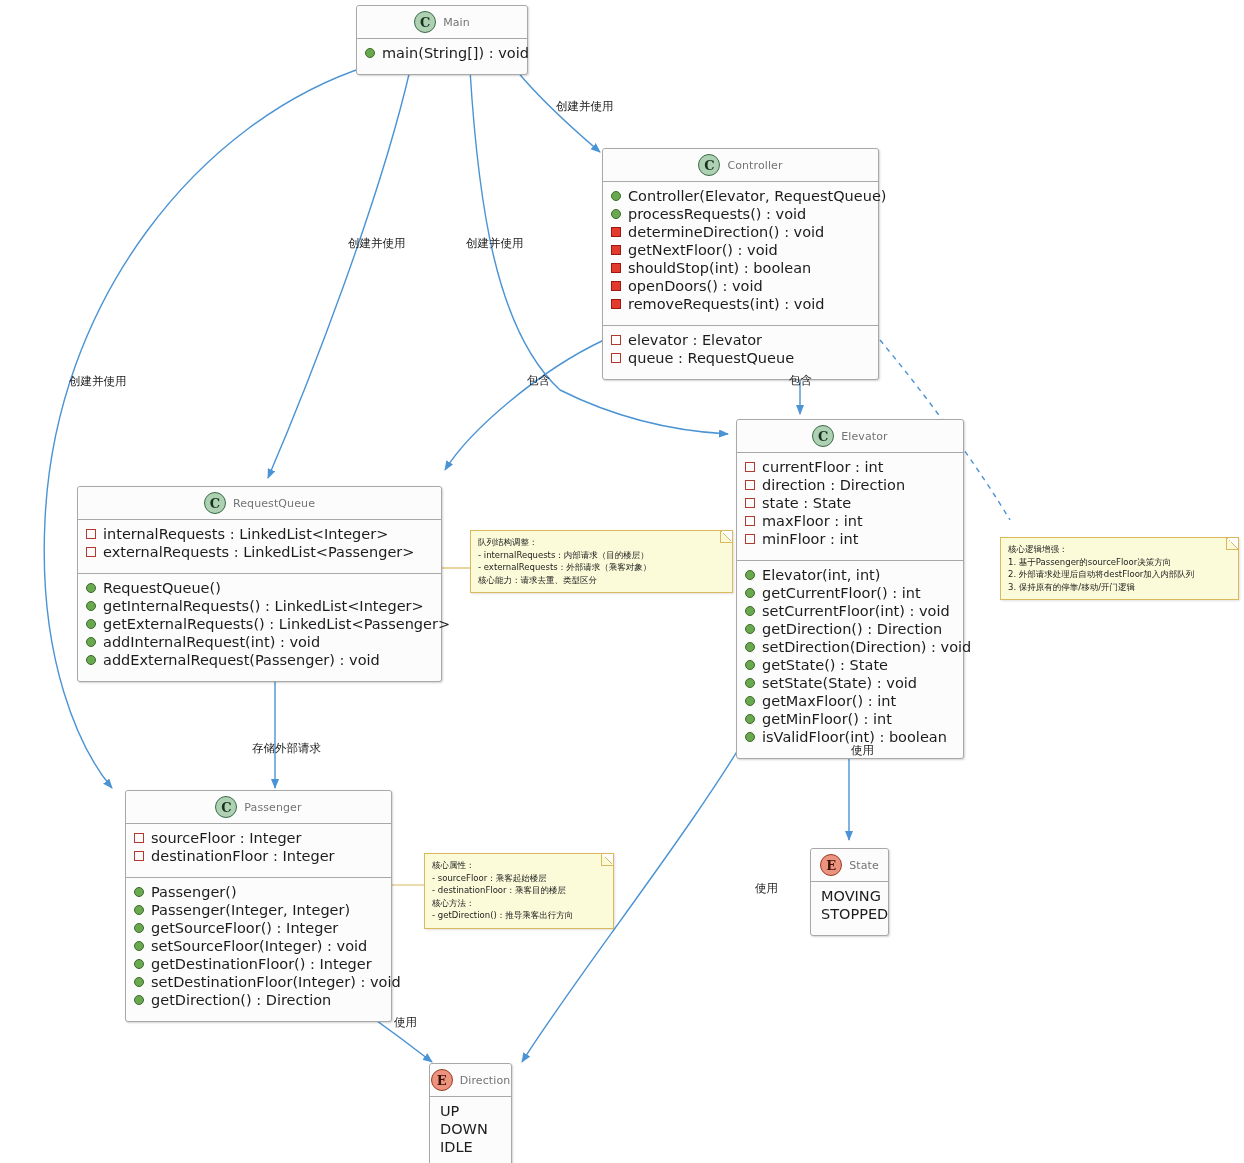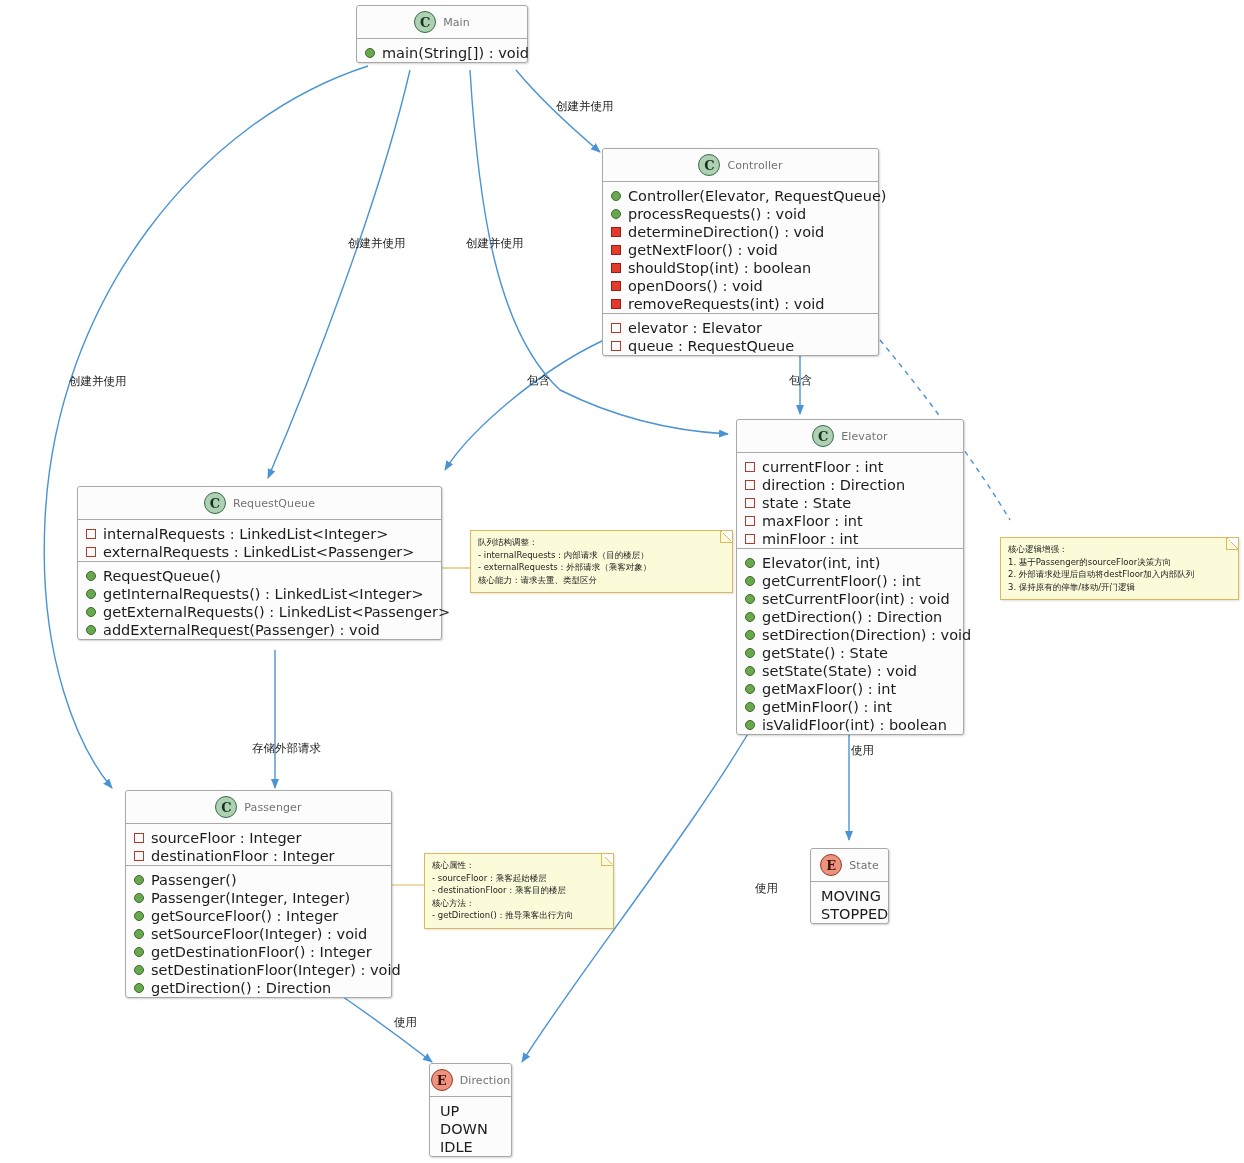--- a/index.html
+++ b/index.html
@@ -26,21 +26,21 @@
   .uml-title .name{font-size:11px;color:#737373;letter-spacing:.1px;}
   .stereo{
     width:20px;height:20px;border-radius:50%;
     display:inline-flex;align-items:center;justify-content:center;
     font-size:13px;font-weight:bold;line-height:1;
     font-family:"DejaVu Serif","Liberation Serif",serif;
   }
   .stereo.cls{background:#ADD1B2;border:1.5px solid #3A6B47;color:#18311F;}
   .stereo.enm{background:#EB937F;border:1.5px solid #9B3A22;color:#3D1005;}
 
-  .uml-section{padding:5px 8px 0 8px;border-bottom:1px solid #A8A8A8;}
+  .uml-section{padding:5px 8px 12px 8px;border-bottom:1px solid #A8A8A8;}
   .uml-section:last-child{border-bottom:none;}
   .uml-row{
     display:flex;align-items:center;gap:7px;
     font-size:14.5px;color:#1c1c1c;line-height:18px;white-space:nowrap;
   }
   .marker{width:8px;height:8px;flex:0 0 8px;display:inline-block;}
   .marker.pub{border-radius:50%;background:#6AA84F;border:1px solid #3A6B2A;}
   .marker.priv{background:#E33A2E;border:1px solid #9B1B12;}
   .marker.privfield{background:transparent;border:1.4px solid #B03A2E;}
   .enum-row{font-size:14.5px;color:#1c1c1c;line-height:18px;padding-left:2px;}
@@ -266,20 +266,24 @@
       <div class="uml-row">
           <span class="marker pub"></span>
           <span>getInternalRequests() : LinkedList&lt;Integer&gt;</span>
         </div>
       <div class="uml-row">
           <span class="marker pub"></span>
           <span>getExternalRequests() : LinkedList&lt;Passenger&gt;</span>
         </div>
       <div class="uml-row">
           <span class="marker pub"></span>
+          <span>addInternalRequest(int) : void</span>
+        </div>
+      <div class="uml-row">
+          <span class="marker pub"></span>
           <span>addExternalRequest(Passenger) : void</span>
         </div>
     </div>
   </div>
 
   <div class="uml-class" style="left:125px;top:790px;width:267px;">
     <div class="uml-title">
       <span class="stereo cls">C</span>
       <span class="name">Passenger</span>
     </div>

